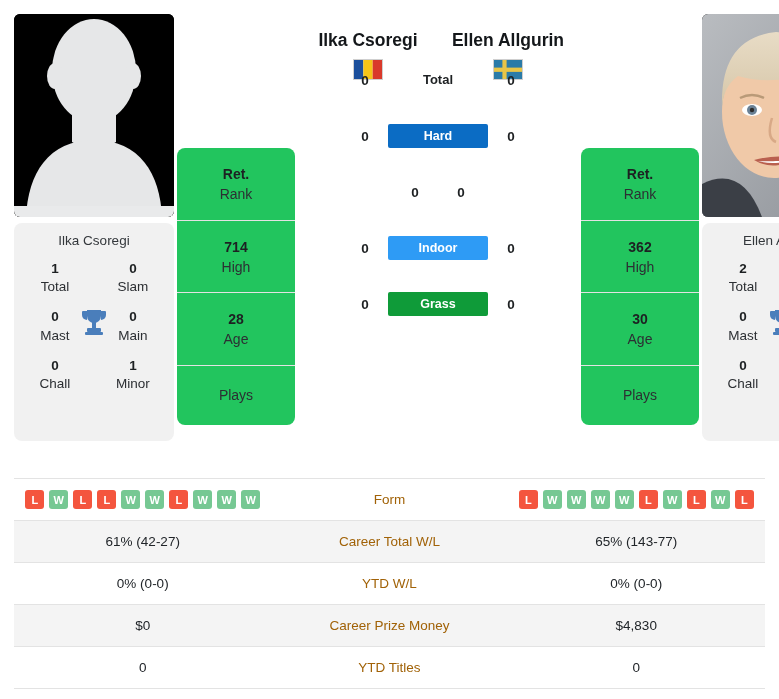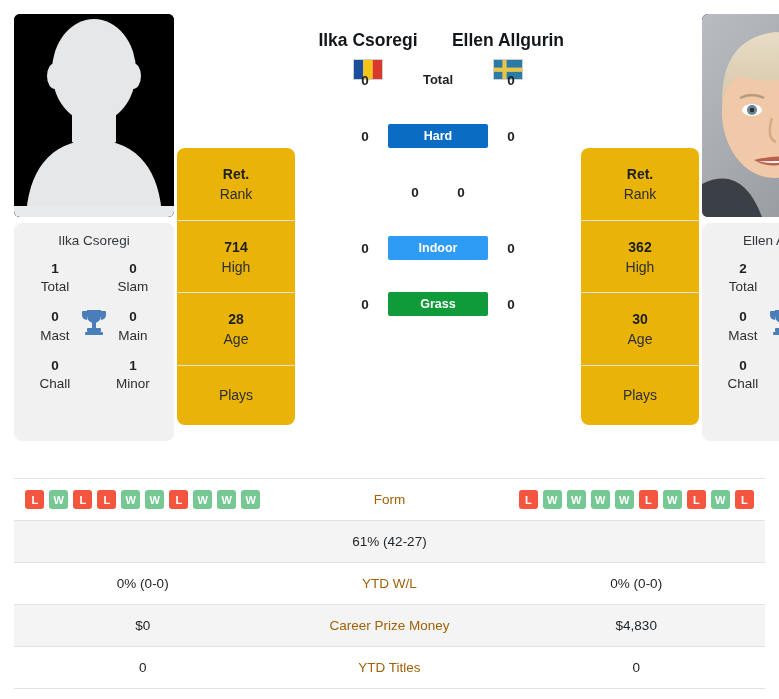--- a/index.html
+++ b/index.html
@@ -96,21 +96,21 @@
   
   .rank-col {
     width: 118px;
     flex: 0 0 118px;
     margin: 0 3px;
     align-self: flex-start;
     padding-top: 134px;
     box-sizing: border-box;
   }
   .rank-card {
-    background: #eab308;
+    background: #22c55e;
     border-radius: 8px;
     overflow: hidden;
   }
   .rank-item {
     text-align: center;
     padding: 16px 0 15px 0;
     border-bottom: 1px solid #e3e3e3;
   }
   .rank-item:last-child { border-bottom: none; padding: 19px 0 20px 0;}
   .rank-item .num {
@@ -504,20 +504,22 @@
           <span class="badge W">W</span>
           <span class="badge L">L</span>
           <span class="badge W">W</span>
           <span class="badge L">L</span>
           <span class="badge W">W</span>
           <span class="badge L">L</span>
         </div>
       </div>
       <div class="srow alt">
         <div class="scell">61% (42-27)</div>
+        <div class="scell mid">Career Total W/L</div>
+        <div class="scell">65% (143-77)</div>
       </div>
       <div class="srow">
         <div class="scell">0% (0-0)</div>
         <div class="scell mid">YTD W/L</div>
         <div class="scell">0% (0-0)</div>
       </div>
       <div class="srow alt">
         <div class="scell">$0</div>
         <div class="scell mid">Career Prize Money</div>
         <div class="scell">$4,830</div>

